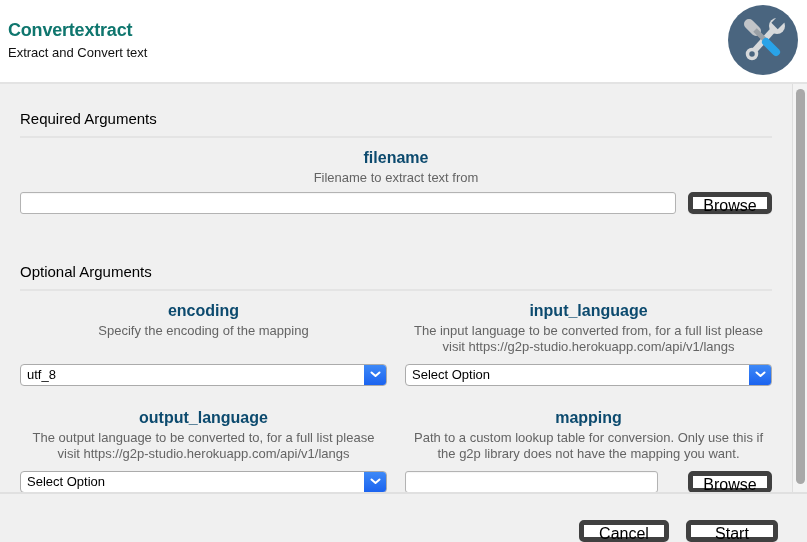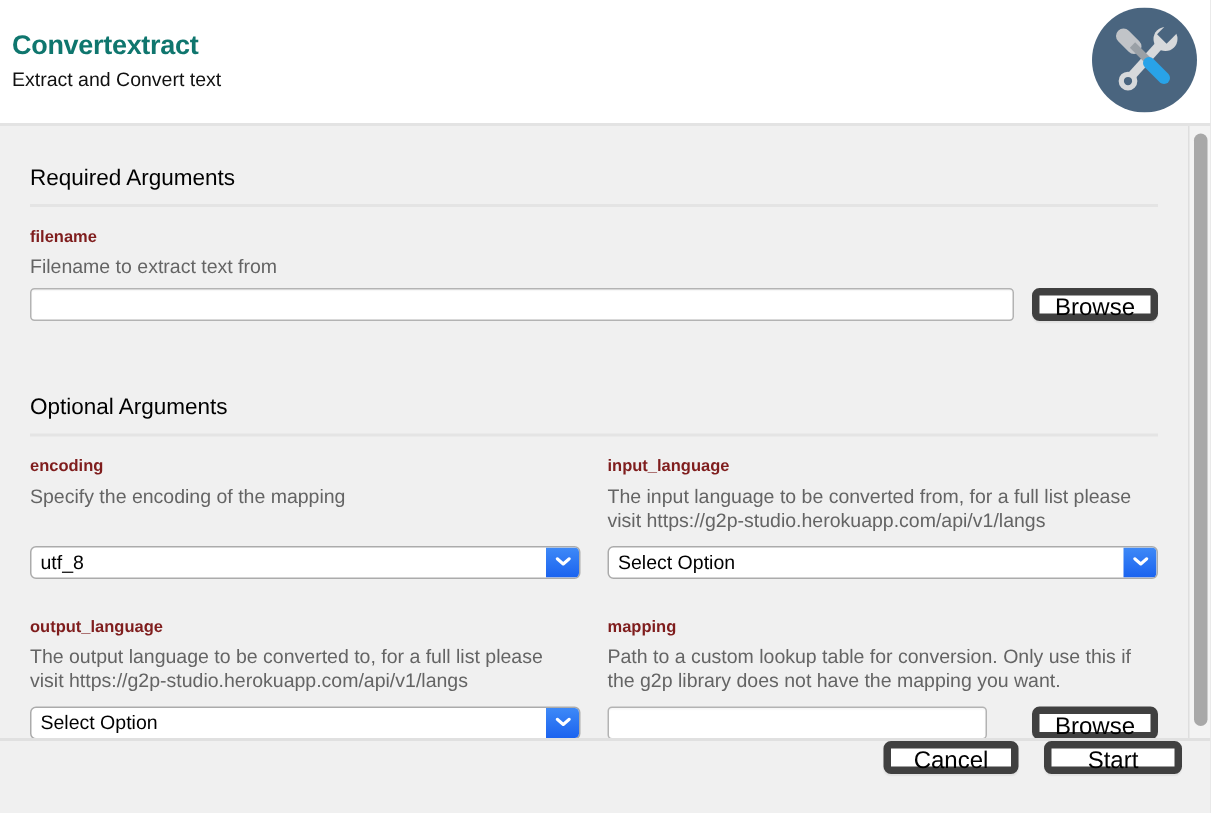--- a/index.html
+++ b/index.html
@@ -26,22 +26,22 @@
   
   .body-area {
     position:absolute; top:84px; left:0; right:0; bottom:50px;
     background:#f0f0f0; overflow:hidden;
   }
   .content { padding:0 35px 0 20px; }
   .section-heading { font-size:15px; font-weight:normal; color:#000; }
   .section-heading.required { margin-top:26px; }
   .section-heading.optional { margin-top:49px; }
   .section-line { height:2px; background:#e4e4e4; border:none; margin-top:9px; }
-  .field-label { font-size:11px; font-weight:bold; color:#7f1d1d; line-height:16px; }
-  .field-help { font-size:13px; color:#646464; margin-top:4px; line-height:16.5px; }
+  .field-label { font-size:16px; font-weight:bold; color:#0c4a6e; line-height:16px;text-align:center; }
+  .field-help { font-size:13px; color:#646464; margin-top:4px; line-height:16.5px;text-align:center; }
   .filename-block { margin-top:12px; }
   .control-row { display:flex; gap:12px; margin-top:5px; align-items:center; }
   .text-input {
     flex:1; height:22px; background:#fff;
     border:1px solid #b3b3b3; border-radius:3px;
     padding:0 6px; font-size:13px; font-family:"Liberation Sans", sans-serif;
     box-shadow: inset 0 1px 1px rgba(0,0,0,0.04);
     outline:none; min-width:0;
   }
   .push-button {
@@ -78,22 +78,22 @@
     background:#f3f3f3; border-left:1px solid #dedede;
   }
   .scrollbar-thumb {
     position:absolute; top:5px; bottom:8px; left:3px; width:9px;
     background:#a8a8a8; border-radius:5px;
   }
   
   .footer {
     position:absolute; left:0; right:0; bottom:0; height:50px;
     background:#f0f0f0; border-top:2px solid #e0e0e0;
-    display:flex; align-items:flex-start; justify-content:flex-end;
-    gap:17px; padding-right:19px;
+    display:flex; align-items:flex-end; justify-content:flex-end;
+    gap:17px; padding-right:29px;
   }
   .cancel-btn { width:90px; }
   .start-btn { width:92px; }
 </style>
 </head>
 <body>
 
 <div class="window">
 
   <div class="header">

